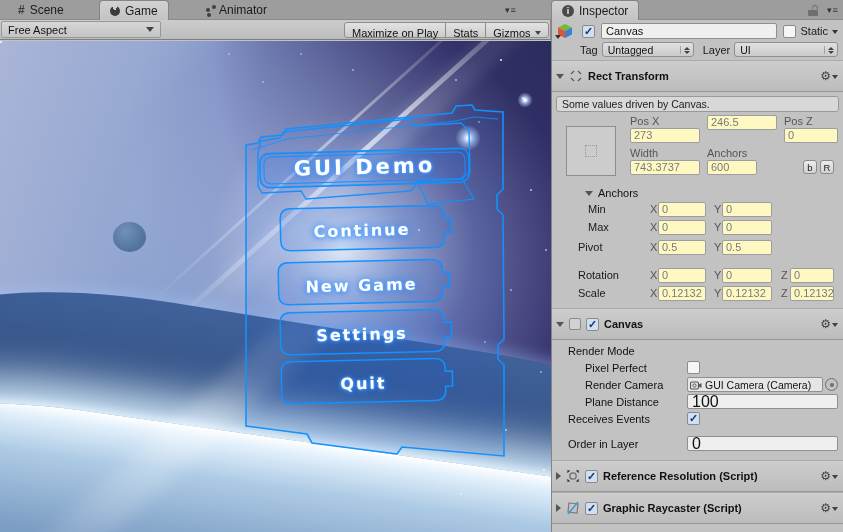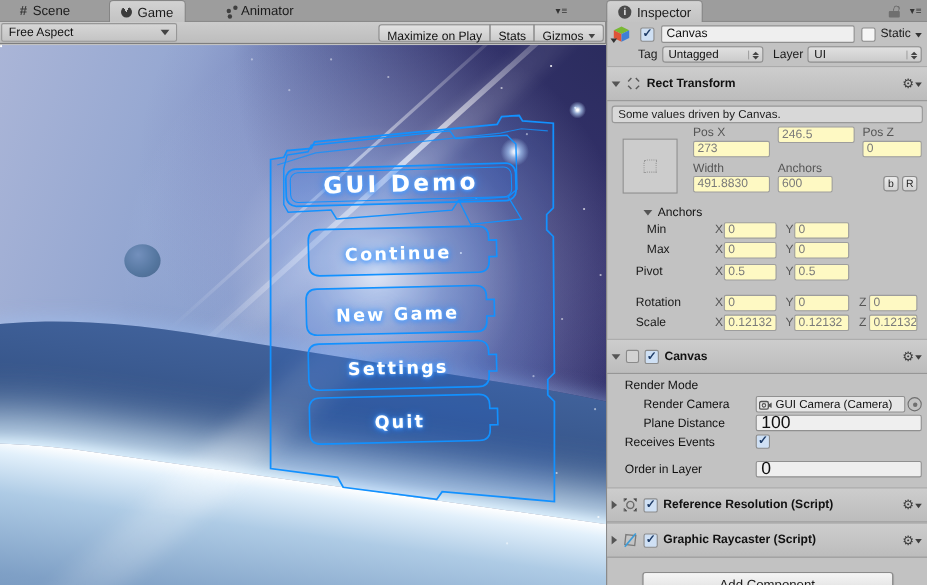--- a/index.html
+++ b/index.html
@@ -322,21 +322,21 @@
   <div class="posblock">
     <div class="anchorsq"></div>
     <span class="pl" style="left:78px;top:0">Pos X</span>
     <span class="pl" style="left:155px;top:0">Pos Y</span>
     <span class="pl" style="left:232px;top:0">Pos Z</span>
     <span class="fld" style="left:78px;top:13px;width:70px">273</span>
     <span class="fld" style="left:155px;top:0;width:70px">246.5</span>
     <span class="fld" style="left:232px;top:13px;width:54px">0</span>
     <span class="pl" style="left:78px;top:32px">Width</span>
     <span class="pl" style="left:155px;top:32px">Anchors</span>
-    <span class="fld" style="left:78px;top:45px;width:70px">491.8830</span>
+    <span class="fld" style="left:78px;top:45px;width:70px">743.3737</span>
     <span class="fld" style="left:155px;top:45px;width:50px">600</span>
     <span class="minib" style="left:251px;top:45px">b</span>
     <span class="minib" style="left:268px;top:45px">R</span>
   </div>
 
   <div class="foldrow">
     <span class="fold open"></span>
     <span>Anchors</span>
   </div>
 
@@ -387,20 +387,24 @@
     <span class="cb on"></span>
     <span>Canvas</span>
     <span class="gear">
         <span class="g">⚙</span>
         <span class="gd"></span>
       </span>
   </div>
 
   <div class="crow" style="margin-top:2px">
     <span class="clbl">Render Mode</span>
+  </div>
+  <div class="crow">
+    <span class="clbl ind">Pixel Perfect</span>
+    <span class="cb"></span>
   </div>
   <div class="crow">
     <span class="clbl ind">Render Camera</span>
     <div class="objfield">
       <svg width="12" height="10" viewBox="0 0 12 10">
         <rect x="0.5" y="2" width="8" height="7" rx="1.5" fill="none" stroke="#555" stroke-width="1.2"></rect>
         <path d="M9,4.5 L11.5,3 V8 L9,6.5 Z" fill="#555"></path>
         <circle cx="4.5" cy="5.5" r="1.6" fill="none" stroke="#555" stroke-width="1"></circle>
       </svg>
       <span>GUI Camera (Camera)</span>

